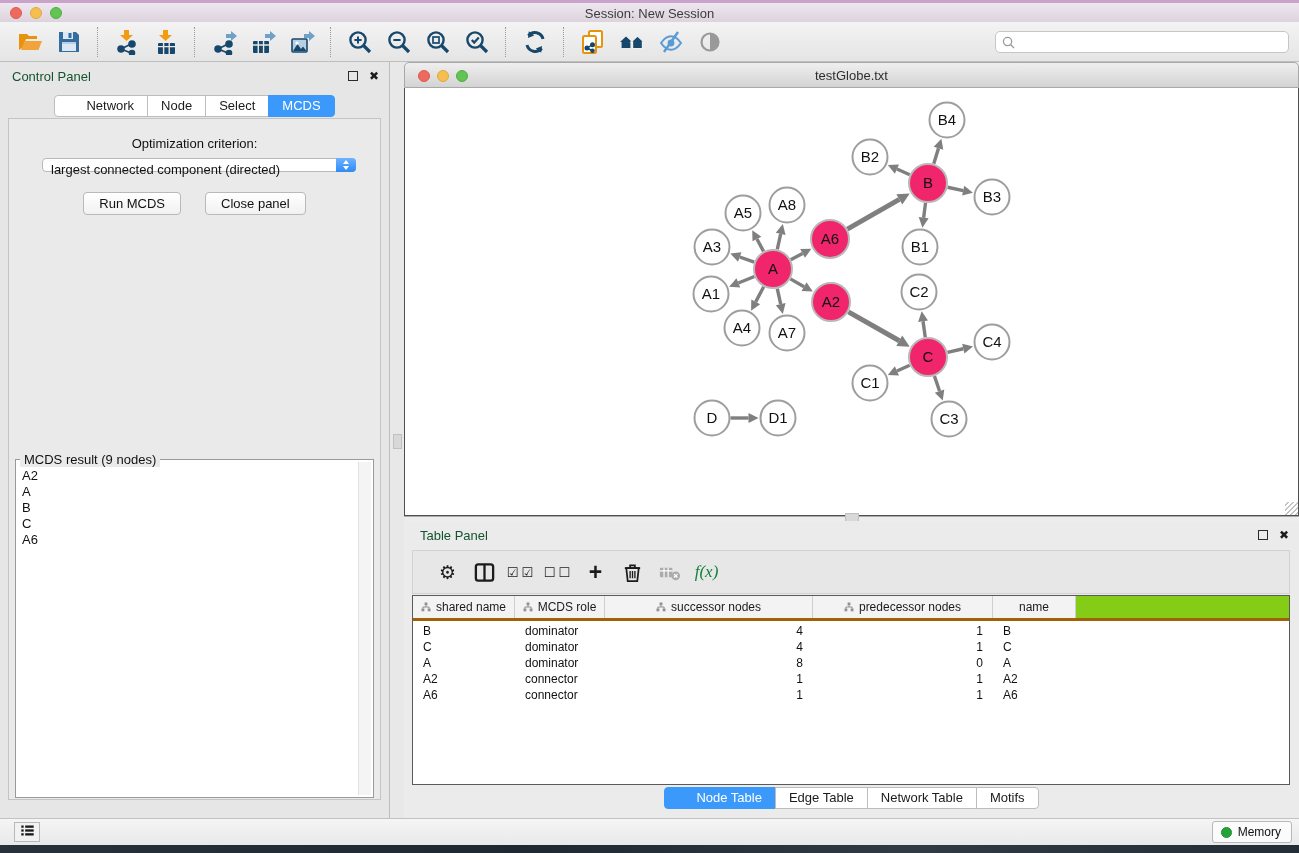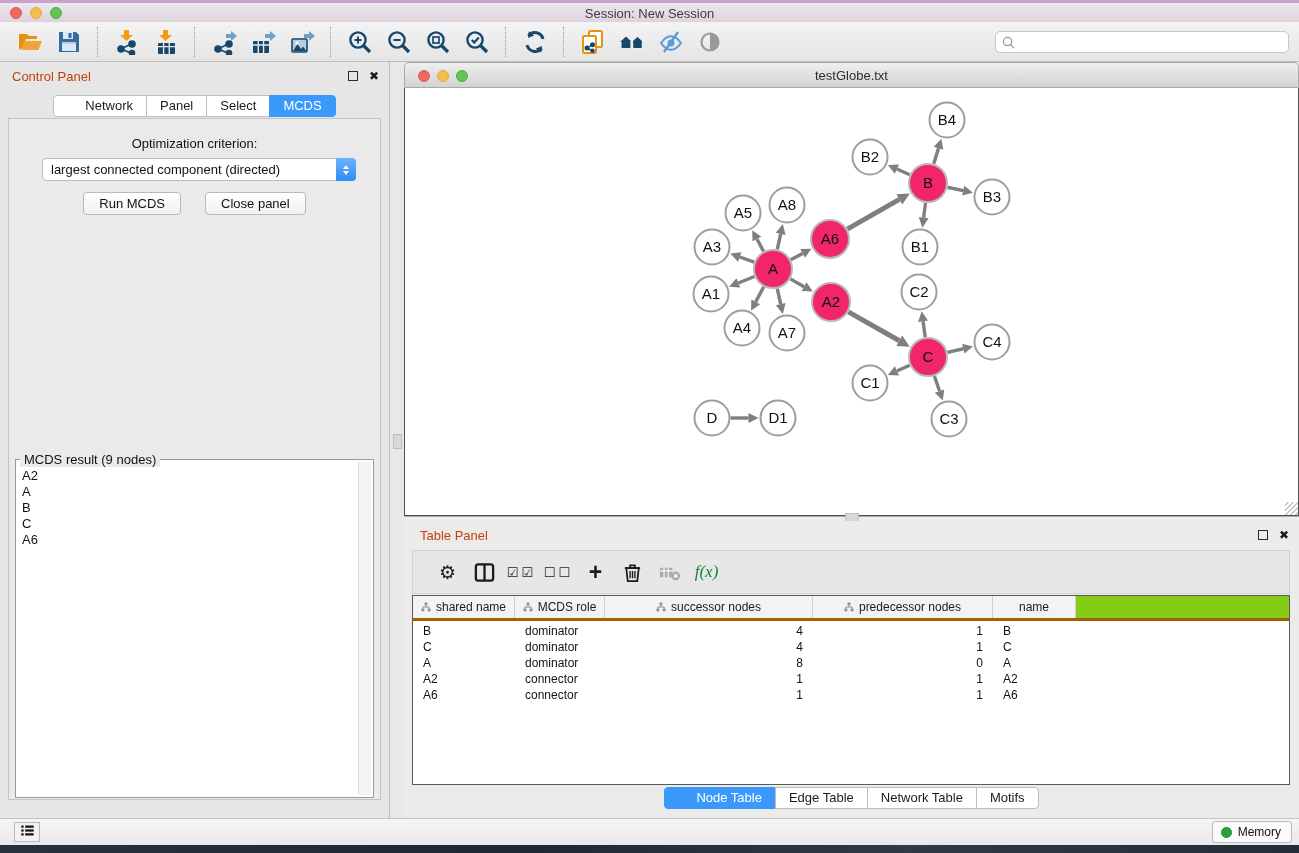--- a/index.html
+++ b/index.html
@@ -28,36 +28,36 @@
   .tb-sep{width:0;height:30px;border-left:1px dotted #9A9A9A;margin:0 9px;}
   .search-wrap{margin-left:auto;position:relative;width:294px;height:22px;background:#fff;
                border:1px solid #C6C6C6;border-radius:5px;box-sizing:border-box;}
   .search-wrap .sicon{position:absolute;left:5px;top:3px;width:15px;height:15px;}
   .search-input{position:absolute;left:22px;right:4px;top:1px;bottom:1px;border:none;outline:none;
                 font-size:12px;background:transparent;font-family:"Liberation Sans",sans-serif;}
 
   
   .control-panel{position:absolute;left:0;top:62px;width:390px;height:756px;background:#E6E6E6;
                  border-right:1px solid #BDBDBD;box-sizing:border-box;}
-  .panel-title{position:absolute;top:7px;left:12px;font-size:13px;color:#c2410c;}
+  .panel-title{position:absolute;top:7px;left:12px;font-size:13px;color:#14532d;}
   .panel-icons{position:absolute;top:8px;right:10px;display:flex;gap:11px;align-items:center;}
   .box-icon{width:8px;height:8px;border:1.5px solid #2b2b2b;display:inline-block;}
   .close-glyph{font-family:"DejaVu Sans",sans-serif;font-size:12px;font-weight:bold;color:#1b1b1b;line-height:1;}
 
   .seg-tabs{display:flex;justify-content:center;}
   .cp-tabs{position:absolute;top:33px;left:0;right:0;}
   .seg-tab{font-size:13px;padding:2px 13px;background:#fff;border:1px solid #BDBDBD;margin-left:-1px;
            color:#1b1b1b;line-height:16px;cursor:default;}
   .seg-tab:first-child{border-radius:4px 0 0 4px;margin-left:0;padding-left:31px;}
   .seg-tab:last-child{border-radius:0 4px 4px 0;}
   .seg-tab.active{background:#3B99FC;border-color:#3B99FC;color:#fff;}
 
   .cp-content{position:absolute;left:8px;top:56px;right:8px;bottom:18px;background:#EAEAEA;border:1px solid #C4C4C4;}
   .opt-label{position:absolute;top:17px;left:0;right:0;text-align:center;font-size:13px;color:#111;}
-  .dropdown{position:absolute;left:33px;top:39px;width:314px;height:23px;background:#fff;
+  .dropdown{position:absolute;left:33px;top:39px;width:314px;height:14px;background:#fff;
             border:1px solid #B9B9B9;border-radius:4px;box-sizing:border-box;}
   .dropdown-value{font-size:13px;line-height:21px;padding-left:8px;color:#111;white-space:nowrap;overflow:hidden;}
   .dropdown-stepper{position:absolute;right:-1px;top:-1px;bottom:-1px;width:20px;
             background:linear-gradient(#6FB2FF,#2E8BF7);border-radius:0 4px 4px 0;
             display:flex;flex-direction:column;align-items:center;justify-content:center;gap:2px;}
   .arr-up{width:0;height:0;border-left:3.5px solid transparent;border-right:3.5px solid transparent;border-bottom:4.5px solid #fff;}
   .arr-dn{width:0;height:0;border-left:3.5px solid transparent;border-right:3.5px solid transparent;border-top:4.5px solid #fff;}
   .btn-row{position:absolute;left:0;right:0;top:73px;display:flex;justify-content:center;gap:24px;}
   .mac-btn{font-size:13px;height:23px;padding:0 15px;background:linear-gradient(#FFFFFF,#F1F1F1);
            border:1px solid #B9B9B9;border-radius:4px;color:#111;cursor:default;
@@ -322,21 +322,21 @@
   </div>
 
   <div class="control-panel">
     <div class="panel-title">Control Panel</div>
     <div class="panel-icons">
       <span class="box-icon"></span>
       <span class="close-glyph">✖</span>
     </div>
     <div class="seg-tabs cp-tabs">
         <div class="seg-tab">Network</div>
-        <div class="seg-tab">Panel</div>
+        <div class="seg-tab">Node</div>
         <div class="seg-tab">Select</div>
         <div class="seg-tab active">MCDS</div>
       </div>
 
     <div class="cp-content">
       <div class="opt-label">Optimization criterion:</div>
       <div class="dropdown">
         <div class="dropdown-value">largest connected component (directed)</div>
         <div class="dropdown-stepper">
           <span class="arr-up"></span>

